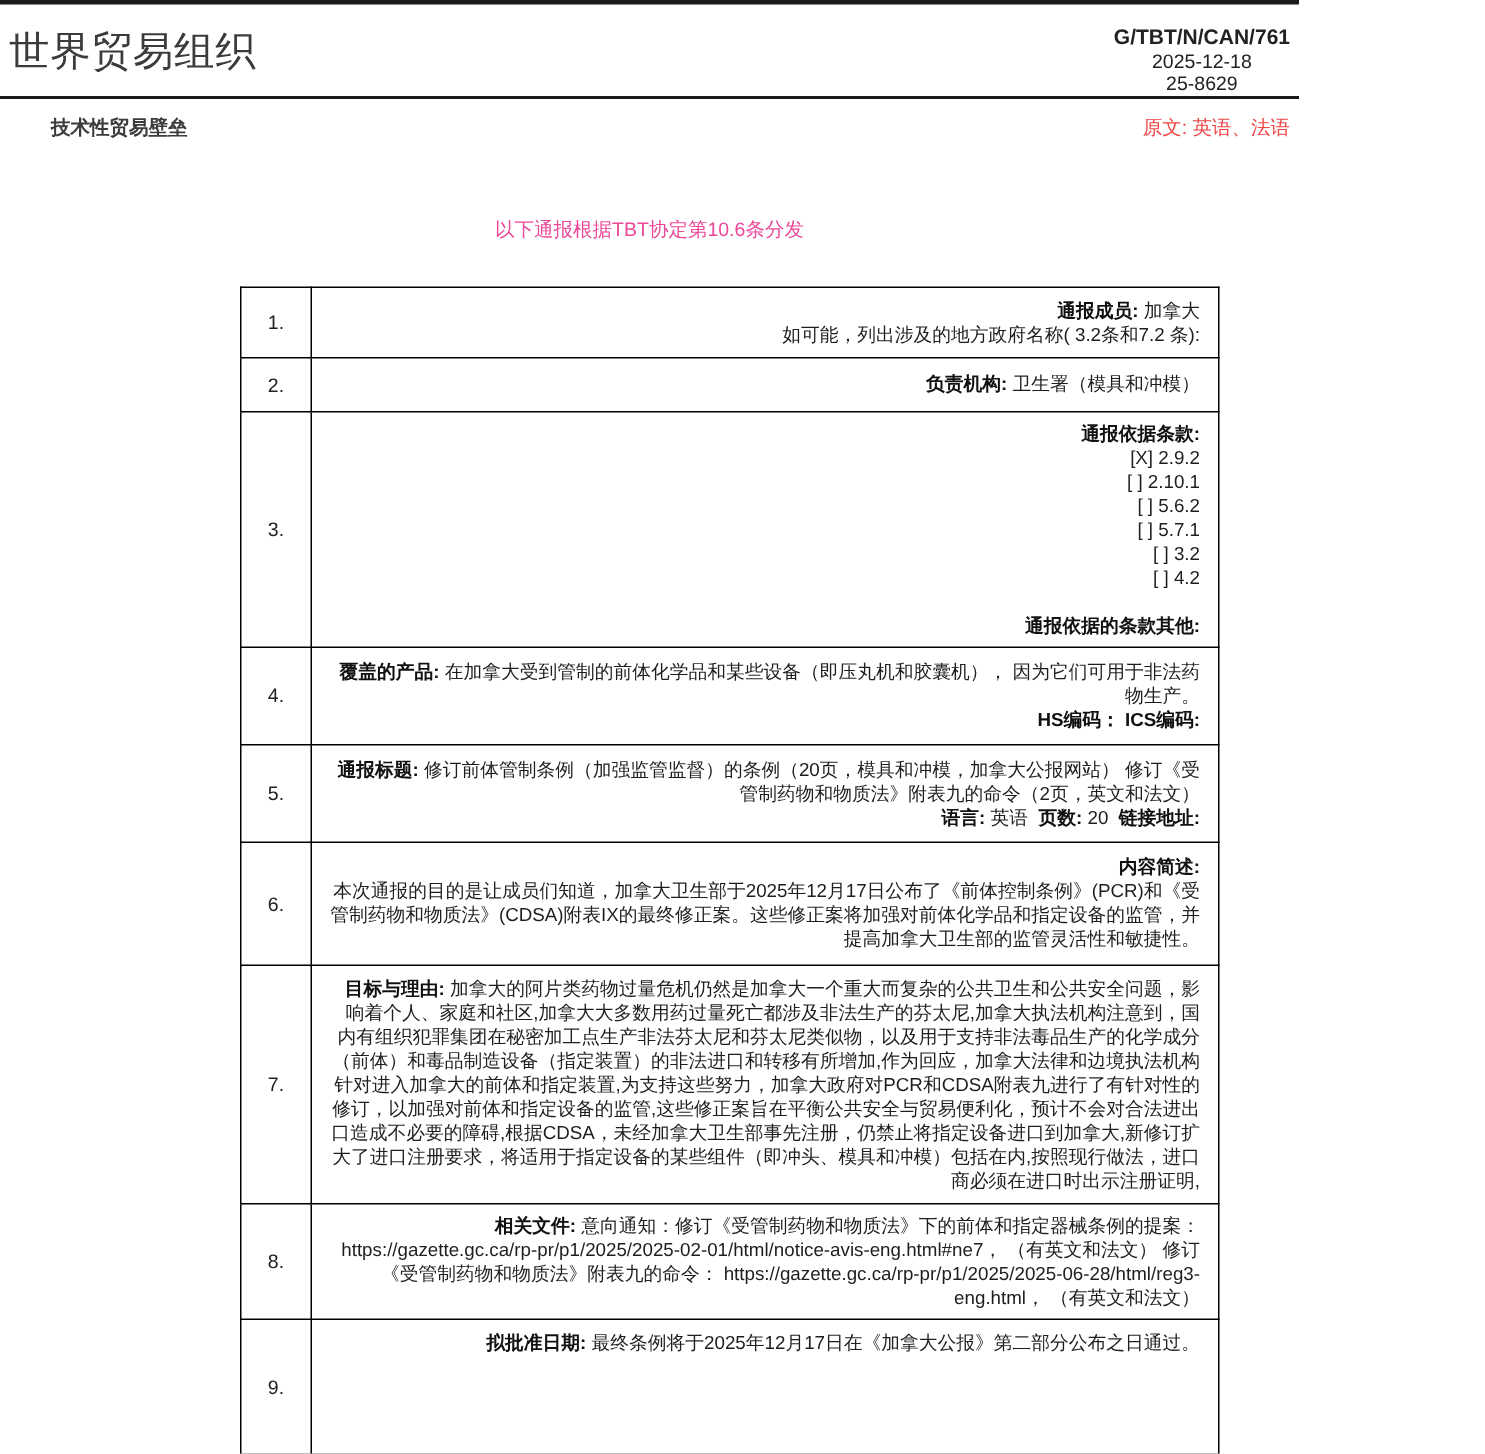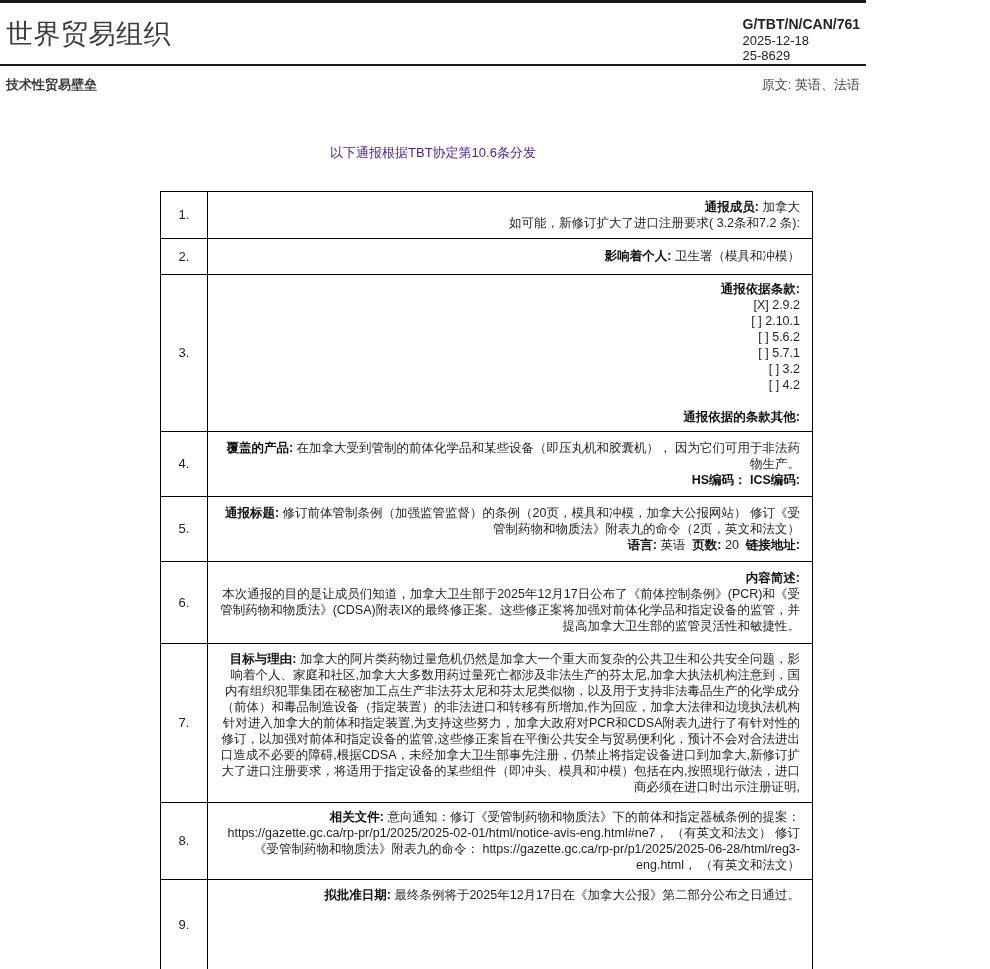--- a/index.html
+++ b/index.html
@@ -28,21 +28,21 @@
     align-items: flex-start;
     padding: 14px 6px 0 6px;
   }
   .org-title {
     font-size: 27px;
     line-height: 34px;
     color: #3b3b3b;
     letter-spacing: 0.5px;
   }
   .doc-info {
-    text-align: left;
+    text-align: center;
     font-size: 13px;
     line-height: 15.5px;
     color: #222;
   }
   .doc-symbol {
     font-weight: bold;
     font-size: 14px;
   }
   .header-rule {
     border: none;
@@ -50,36 +50,36 @@
     margin: 0;
   }
   .subheader {
     display: flex;
     justify-content: space-between;
     align-items: baseline;
     padding: 10px 6px 0 6px;
     font-size: 13px;
     color: #3b3b3b;
   }
-  .committee { font-weight: bold; }
-  .orig-langs { color: #404040; }
+  .committee { font-weight: bold; margin-left: 28px; }
+  .orig-langs { color: #ef4444; }
   
   .main-title {
     margin: 42px 0 0 0;
     text-align: center;
     color: #e60000;
     font-size: 23px;
     font-weight: bold;
     letter-spacing: 9px;
   }
   .subtitle {
     margin-top: 50px;
     text-align: center;
     font-size: 13px;
-    color: #4c1d95;
+    color: #ec4899;
   }
   
   .notif-table {
     margin: 29px 0 0 160px;
     width: 653px;
     border-collapse: collapse;
     table-layout: fixed;
   }
   .notif-table td {
     border: 1.5px solid #000;
@@ -138,27 +138,27 @@
 
 
   <div class="subtitle">以下通报根据TBT协定第10.6条分发</div>
 
   <table class="notif-table">
     <tbody id="table-body">
         <tr>
           <td class="num">1.</td>
           <td class="content">
             <div class="line"><b>通报成员: </b><span>加拿大</span></div>
-            <div class="line"><span>如可能，新修订扩大了进口注册要求( 3.2条和7.2 条):</span></div>
+            <div class="line"><span>如可能，列出涉及的地方政府名称( 3.2条和7.2 条):</span></div>
           </td>
         </tr>
         <tr>
           <td class="num">2.</td>
           <td class="content">
-            <div class="line"><b>影响着个人: </b><span>卫生署（模具和冲模）</span></div>
+            <div class="line"><b>负责机构: </b><span>卫生署（模具和冲模）</span></div>
           </td>
         </tr>
         <tr>
           <td class="num">3.</td>
           <td class="content">
             <div class="line"><b>通报依据条款:</b></div>
             <div class="line"><span>[X] 2.9.2</span></div>
             <div class="line"><span>[ ] 2.10.1</span></div>
             <div class="line"><span>[ ] 5.6.2</span></div>
             <div class="line"><span>[ ] 5.7.1</span></div>

